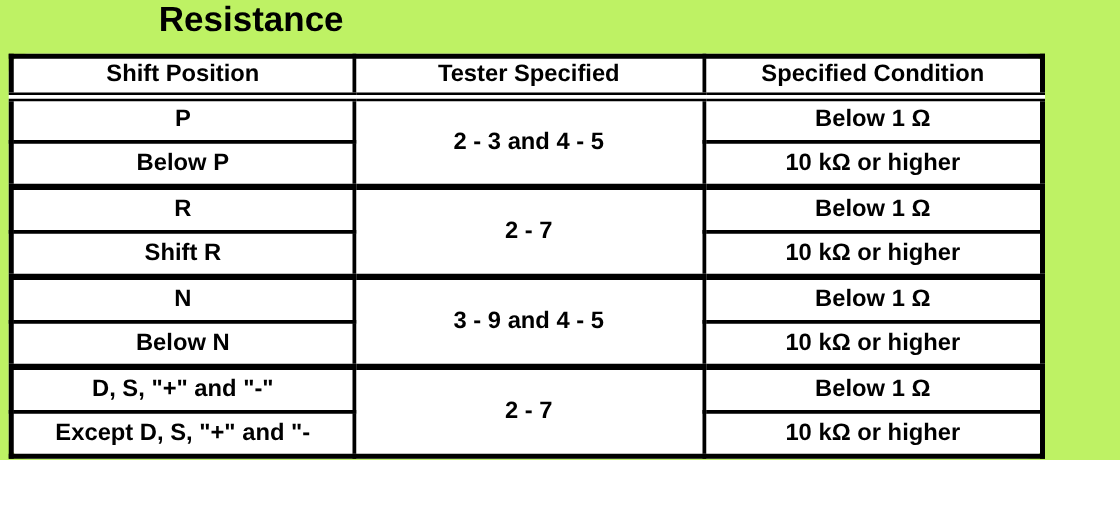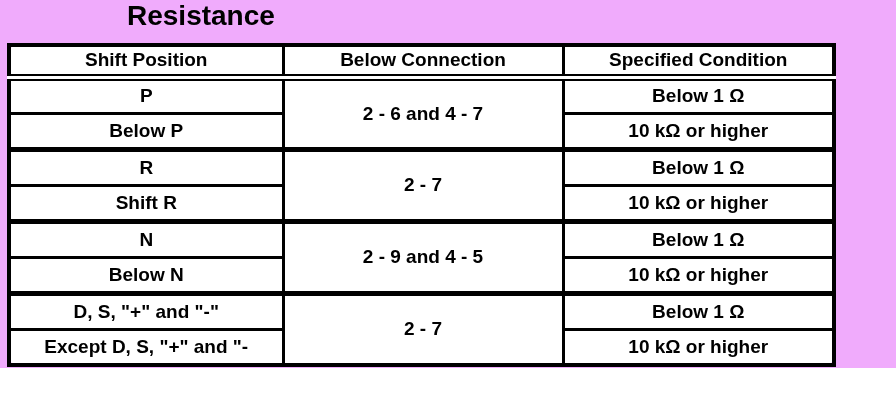--- a/index.html
+++ b/index.html
@@ -8,21 +8,21 @@
     height: 406px;
     background: #ffffff;
     color: #000000;
     font-family: "Liberation Sans", "DejaVu Sans", sans-serif;
     overflow: hidden;
   }
   .page {
     position: relative;
     width: 896px;
     height: 368px;
-    background: #f0abfc;
+    background: #bef264;
   }
   .title {
     position: absolute;
     left: 127px;
     top: 0px;
     font-size: 28px;
     font-weight: 700;
     color: #000000;
     white-space: nowrap;
   }
@@ -73,49 +73,49 @@
 
   <table class="spec">
     <colgroup>
       <col style="width:274px">
       <col style="width:280px">
       <col style="width:271px">
     </colgroup>
     <thead>
       <tr>
         <th>Shift Position</th>
-        <th>Below Connection</th>
+        <th>Tester Specified</th>
         <th>Specified Condition</th>
       </tr>
     </thead>
     <tbody>
 
       <tr class="section-start">
         <td>P</td>
-        <td rowspan="2">2 - 6 and 4 - 7</td>
+        <td rowspan="2">2 - 3 and 4 - 5</td>
         <td>Below 1 Ω</td>
       </tr>
       <tr>
         <td>Below P</td>
         <td>10 kΩ or higher</td>
       </tr>
 
       <tr class="section-start">
         <td>R</td>
         <td rowspan="2">2 - 7</td>
         <td>Below 1 Ω</td>
       </tr>
       <tr>
         <td>Shift R</td>
         <td>10 kΩ or higher</td>
       </tr>
 
       <tr class="section-start">
         <td>N</td>
-        <td rowspan="2">2 - 9 and 4 - 5</td>
+        <td rowspan="2">3 - 9 and 4 - 5</td>
         <td>Below 1 Ω</td>
       </tr>
       <tr>
         <td>Below N</td>
         <td>10 kΩ or higher</td>
       </tr>
 
       <tr class="section-start">
         <td>D, S, "+" and "-"</td>
         <td rowspan="2">2 - 7</td>

